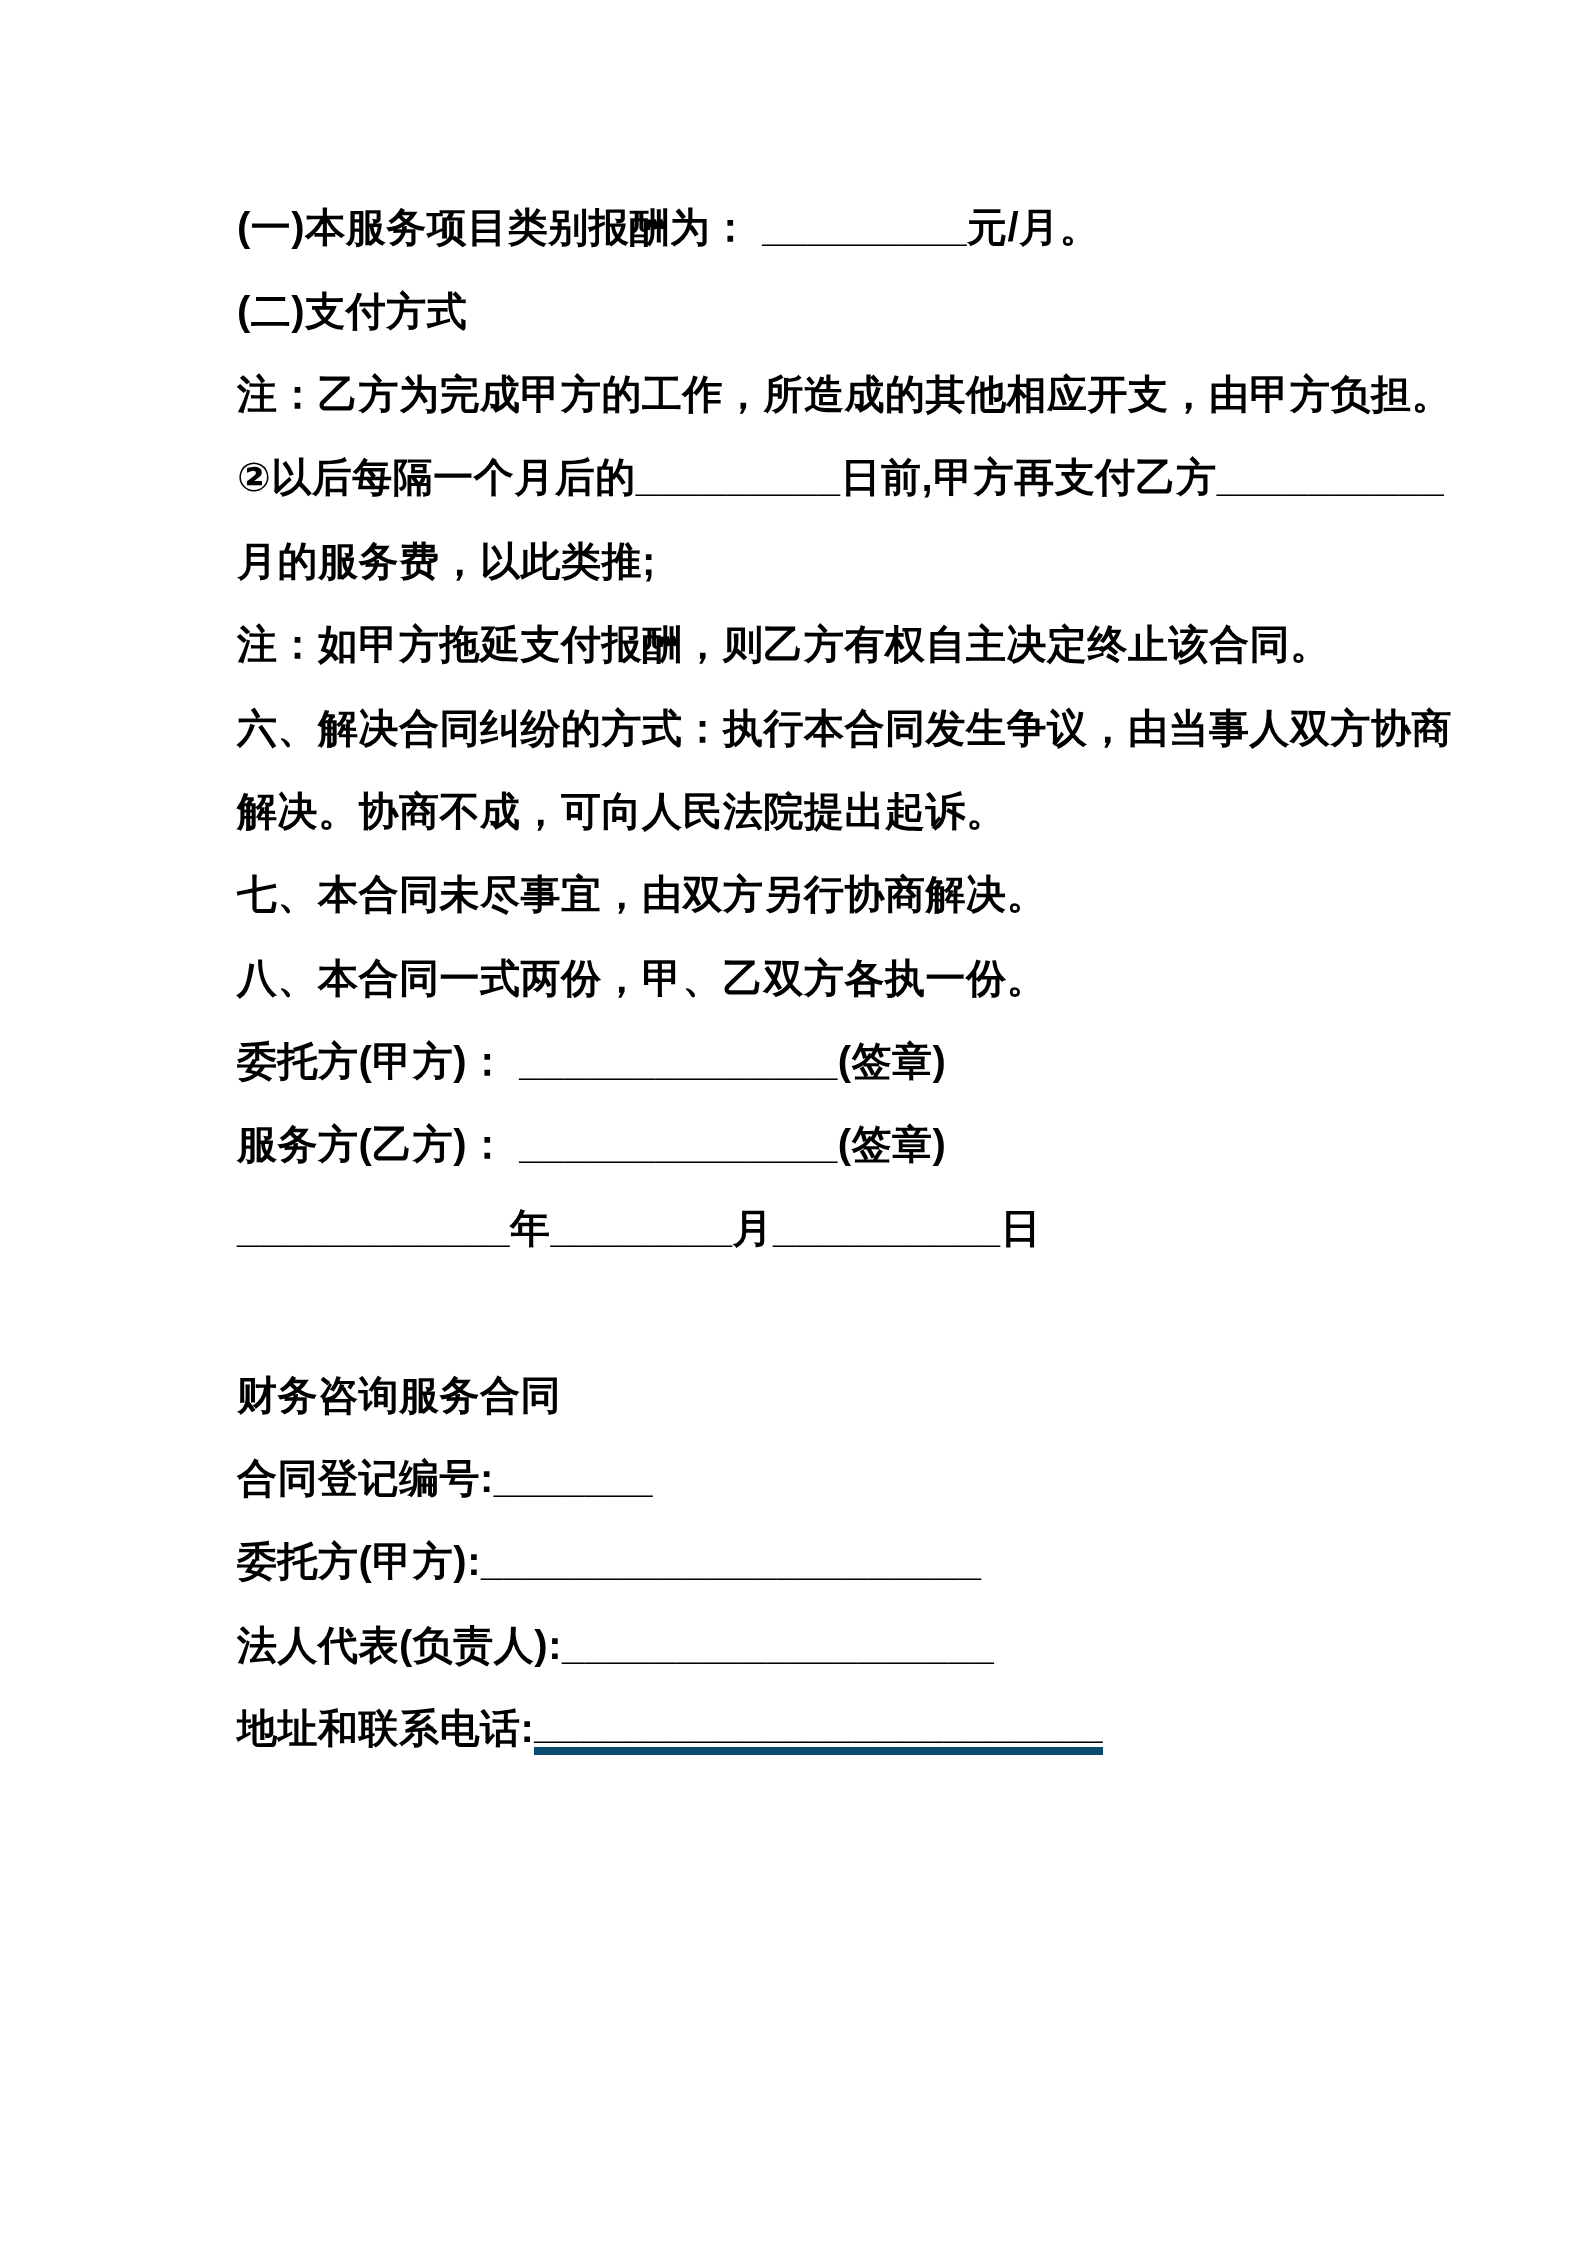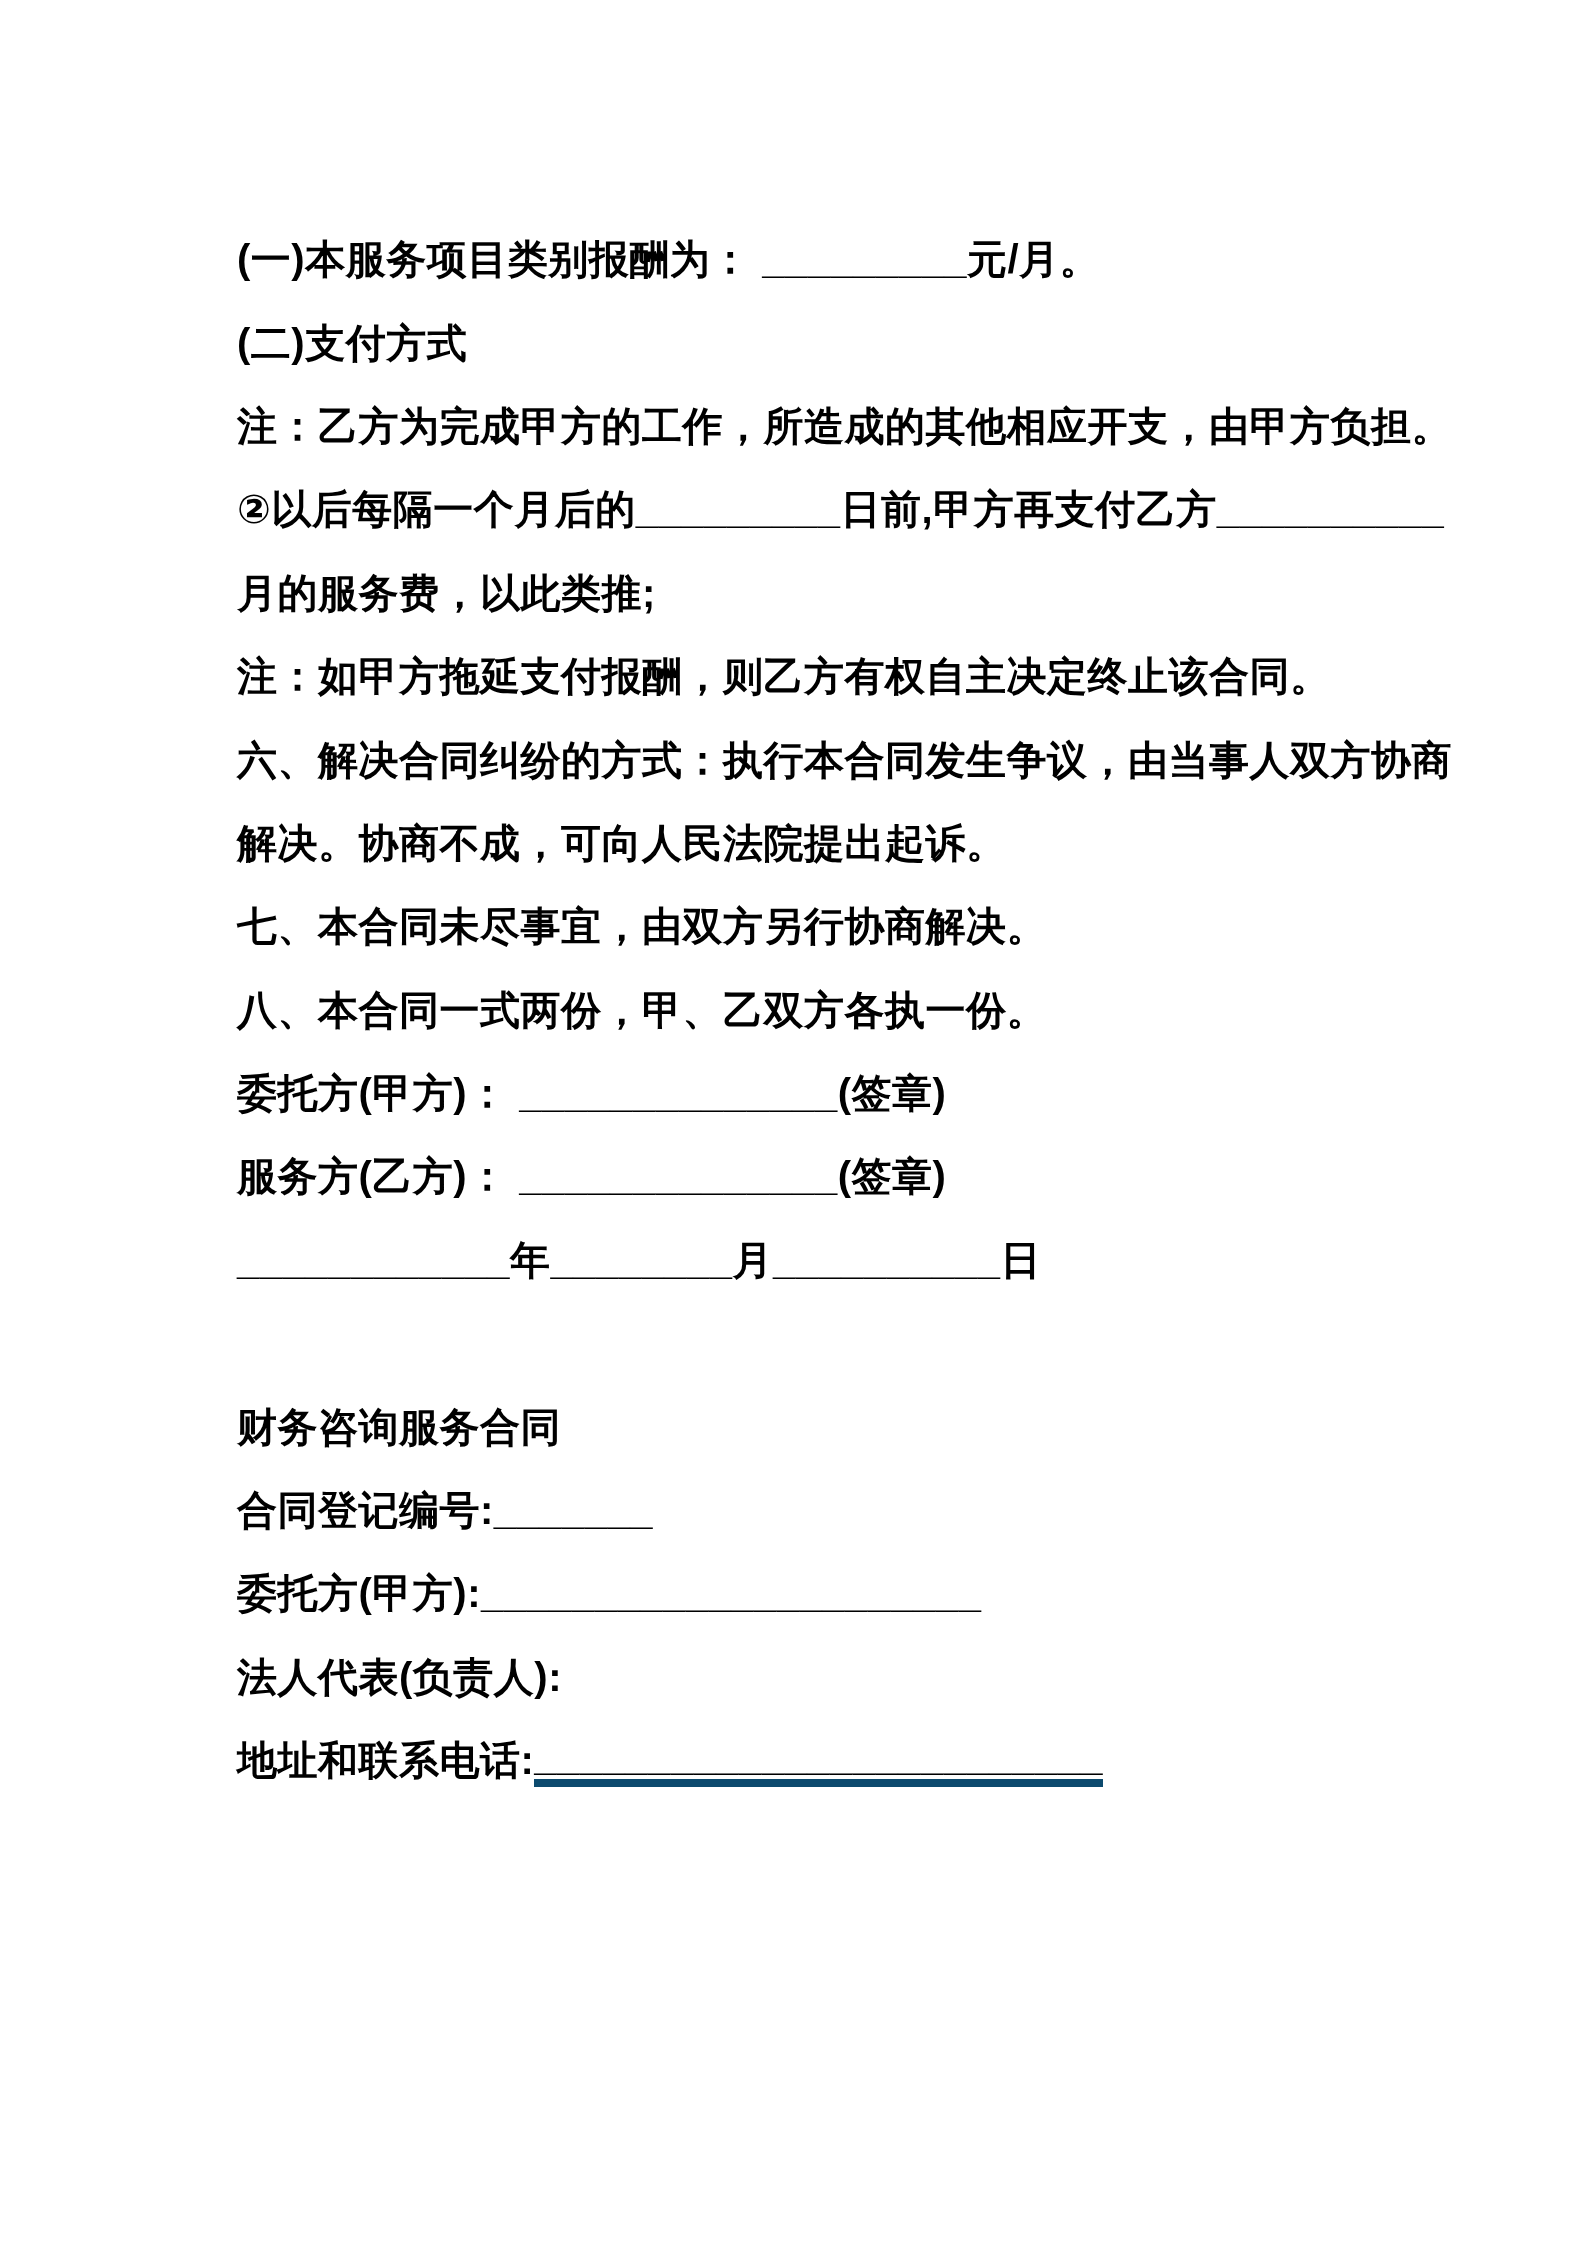--- a/index.html
+++ b/index.html
@@ -7,21 +7,20 @@
     padding: 0;
     background: #ffffff;
   }
   .page {
     position: relative;
     width: 1586px;
     height: 2053px;
     background: #ffffff;
     overflow: hidden;
     font-family: "Liberation Sans", "DejaVu Sans", sans-serif;
-    margin-top: 32px;
   }
   .document-body {
     position: absolute;
     left: 237px;
     top: 186px;
     width: 1280px;
   }
   .line {
     height: 83.4px;
     display: flex;
@@ -76,20 +75,21 @@
     </div>
 
 
     <div class="line">
       <span class="field-label">委托方(甲方):</span>
         <span class="field-blank">______________________</span>
     </div>
 
     <div class="line">
       <span class="field-label">法人代表(负责人):</span>
+        <span class="field-blank">___________________</span>
     </div>
 
     <div class="line">
       <span class="field-label">地址和联系电话:</span>
         <span class="field-blank blank-accent">_________________________</span>
     </div>
 
   </div>
 </div>
 

